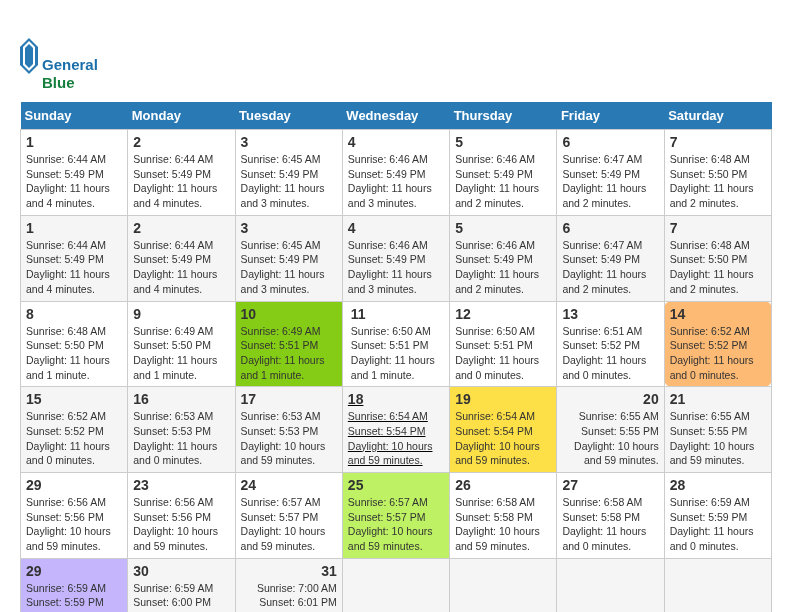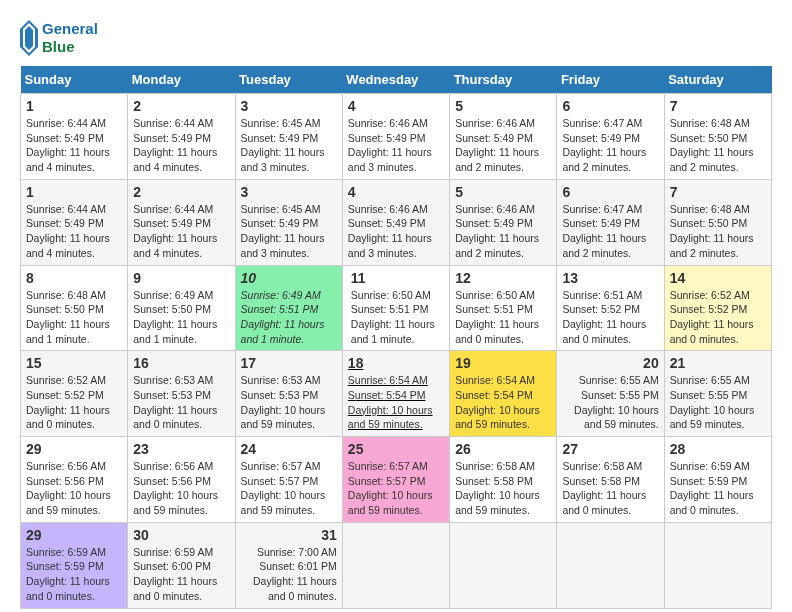--- a/index.html
+++ b/index.html
@@ -79,21 +79,21 @@
 <body>
 
 <div class="header">
 
   <div class="logo" style="display:flex;align-items:center;gap:4px;">
     <svg width="18" height="36" viewBox="0 0 18 36">
       <path d="M9 0 L18 9 L18 27 L9 36 L0 27 L0 9 Z" fill="#2979b5"></path>
       <path d="M9 3 L15 9 L15 27 L9 33 L3 27 L3 9 Z" fill="white"></path>
       <path d="M9 6 L13 10 L13 26 L9 30 L5 26 L5 10 Z" fill="#2979b5"></path>
     </svg>
-    <div style="line-height:1.2;">
+    <div style="line-height:1.2;margin-top:36px;">
       <div style="font-size:15px;font-weight:bold;color:#1a6faa;">General</div>
       <div style="font-size:15px;font-weight:bold;color:#15803d;">Blue</div>
     </div>
   </div>
 
   <div class="title-area">
     <div class="month-title"></div>
     <div class="location-title"></div>
   </div>
 </div>
@@ -237,21 +237,21 @@
         </div>
       </td>
         <td style="background-color: rgb(255, 255, 255);">
         <span class="day-number">9</span>
         <div class="day-info">
           Sunrise: 6:49 AM<br>
           Sunset: 5:50 PM<br>
           Daylight: 11 hours and 1 minute.
         </div>
       </td>
-        <td style="background-color: #86efac; font-style: italic;">
+        <td style="background-color: #84cc16;">
         <span class="day-number">10</span>
         <div class="day-info">
           Sunrise: 6:49 AM<br>
           Sunset: 5:51 PM<br>
           Daylight: 11 hours and 1 minute.
         </div>
       </td>
         <td style="background-color: rgb(255, 255, 255); padding-left: 8px;">
         <span class="day-number">11</span>
         <div class="day-info">
@@ -269,21 +269,21 @@
         </div>
       </td>
         <td style="background-color: rgb(255, 255, 255);">
         <span class="day-number">13</span>
         <div class="day-info">
           Sunrise: 6:51 AM<br>
           Sunset: 5:52 PM<br>
           Daylight: 11 hours and 0 minutes.
         </div>
       </td>
-        <td style="background-color: #fef9c3;">
+        <td style="background-color: #fdba74; border-radius: 8px;">
         <span class="day-number">14</span>
         <div class="day-info">
           Sunrise: 6:52 AM<br>
           Sunset: 5:52 PM<br>
           Daylight: 11 hours and 0 minutes.
         </div>
       </td>
       </tr>
       <tr>
         <td style="background-color: rgb(245, 245, 245);">
@@ -361,21 +361,21 @@
         </div>
       </td>
         <td style="background-color: rgb(255, 255, 255);">
         <span class="day-number">24</span>
         <div class="day-info">
           Sunrise: 6:57 AM<br>
           Sunset: 5:57 PM<br>
           Daylight: 10 hours and 59 minutes.
         </div>
       </td>
-        <td style="background-color: #f9a8d4;">
+        <td style="background-color: #bef264;">
         <span class="day-number">25</span>
         <div class="day-info">
           Sunrise: 6:57 AM<br>
           Sunset: 5:57 PM<br>
           Daylight: 10 hours and 59 minutes.
         </div>
       </td>
         <td style="background-color: rgb(255, 255, 255);">
         <span class="day-number">26</span>
         <div class="day-info">

